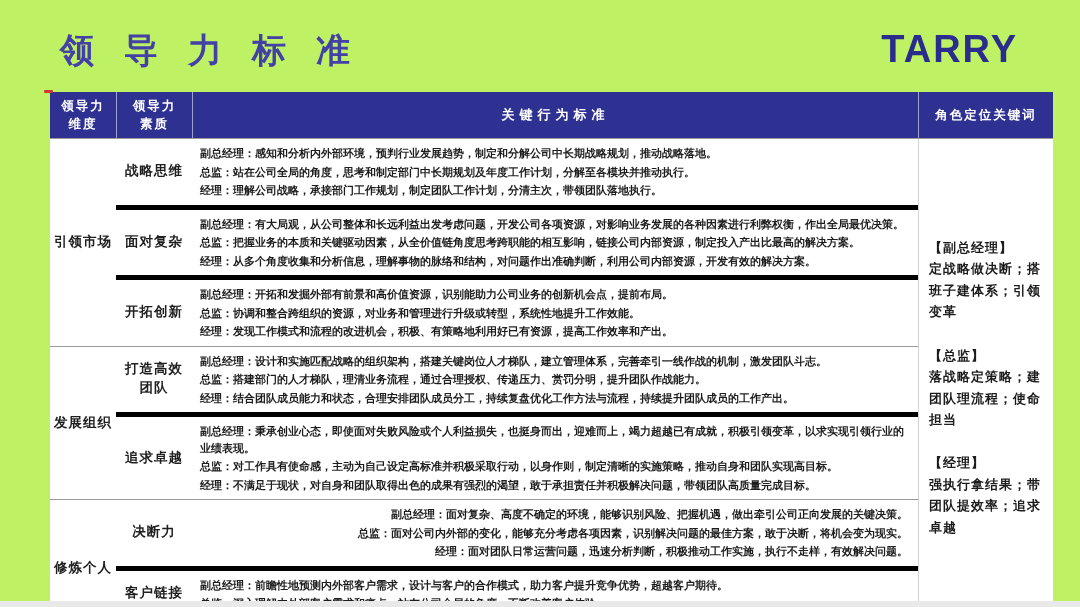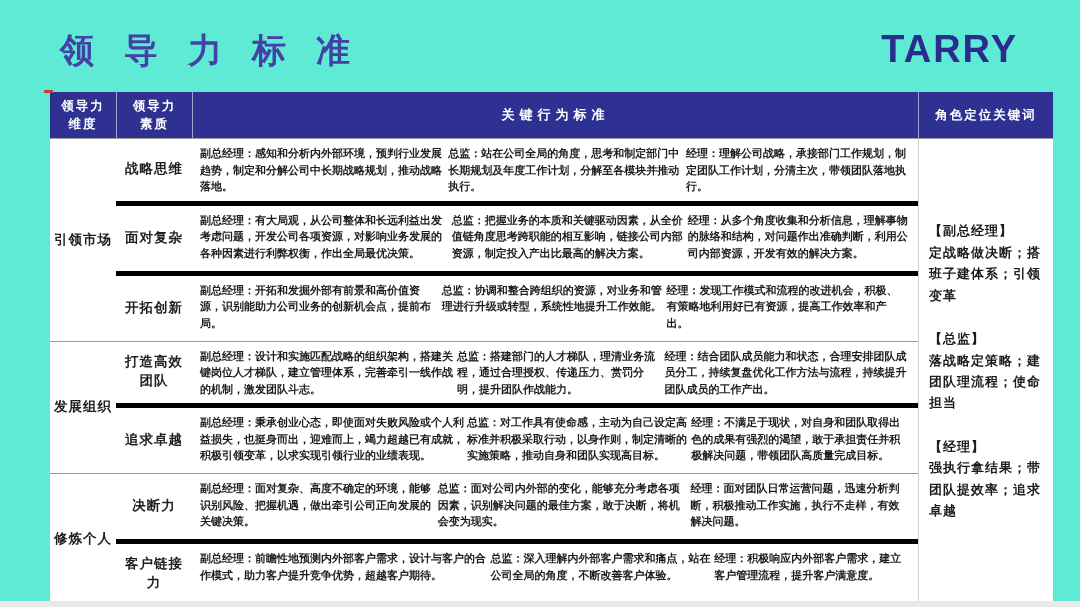--- a/index.html
+++ b/index.html
@@ -1,21 +1,21 @@
 <!DOCTYPE html>
 <html><head>
 <meta charset="utf-8">
 <style>
   * { box-sizing: border-box; margin: 0; padding: 0; }
   html,body { background:#e6e6e6; }
   body { font-family: "Liberation Sans", "DejaVu Sans", sans-serif; }
   .slide {
     position: relative;
     width: 1080px; height: 607px;
-    background: #5eead4;
+    background: #bef264;
     overflow: hidden;
     margin: 0 auto;
   }
   .topbar {
     display: flex; justify-content: space-between; align-items: flex-start;
     padding: 30px 30px 0 60px; height: 88px;
   }
   .title {
     color: #4340a6; font-size: 34px; font-weight: 700;
     letter-spacing: 30px; white-space: nowrap; line-height: 1.2;
@@ -48,37 +48,37 @@
     font-size: 13.5px; font-weight: 700; color: #1f1f1f; letter-spacing: 1px;
     text-align: center;
     font-family: Liberation Mono, monospace;
   }
   .qual {
     grid-column: 2; display: flex; align-items: center; justify-content: center;
     font-size: 13.5px; font-weight: 700; color: #1f1f1f; letter-spacing: 1px;
     text-align: center; padding: 2px 6px; line-height: 1.4;
   }
   .beh {
-    grid-column: 3; display: flex; flex-direction: row; justify-content: center;
+    grid-column: 3; display: flex; flex-direction: column; justify-content: center;
     padding: 5px 10px 5px 8px;
   }
   .beh p { font-size: 11px; line-height: 1.5; color: #1d1d1d; font-weight: 600; margin: 1px 0; }
   .beh .role { font-weight: 800; }
   .kw {
     grid-column: 4; grid-row: 1 / span 7;
     border-left: 1px solid #d2d2d2;
     display: flex; flex-direction: column; justify-content: center;
     padding: 8px 4px 8px 10px; gap: 22px;
   }
   .kw-block { font-size: 13px; font-weight: 700; color: #1c1c1c; line-height: 1.65; letter-spacing: 1px; }
   .kw-block .kw-role { display: block; }
   .r1 { grid-row: 1; } .r2 { grid-row: 2; } .r3 { grid-row: 3; }
   .r4 { grid-row: 4; } .r5 { grid-row: 5; } .r6 { grid-row: 6; } .r7 { grid-row: 7; }
   .minh56 { min-height: 56px; } .minh60 { min-height: 60px; }
-  .minh64 { min-height: 64px; } .minh66 { min-height: 66px; } .minh70 { min-height: 70px; }
+  .minh64 { min-height: 64px; } .minh66 { min-height: 66px; text-align: right; } .minh70 { min-height: 70px; }
   .inner-top { border-top: 5px solid #000000; }
   .group-top { border-top: 1px solid #9a9a9a; }
   .bottom-strip {
     position: absolute; left: 0; right: 0; bottom: 0; height: 6px; background: #e9e9e9;
   }
 </style>
 </head>
 <body>
 
 <div class="slide">

